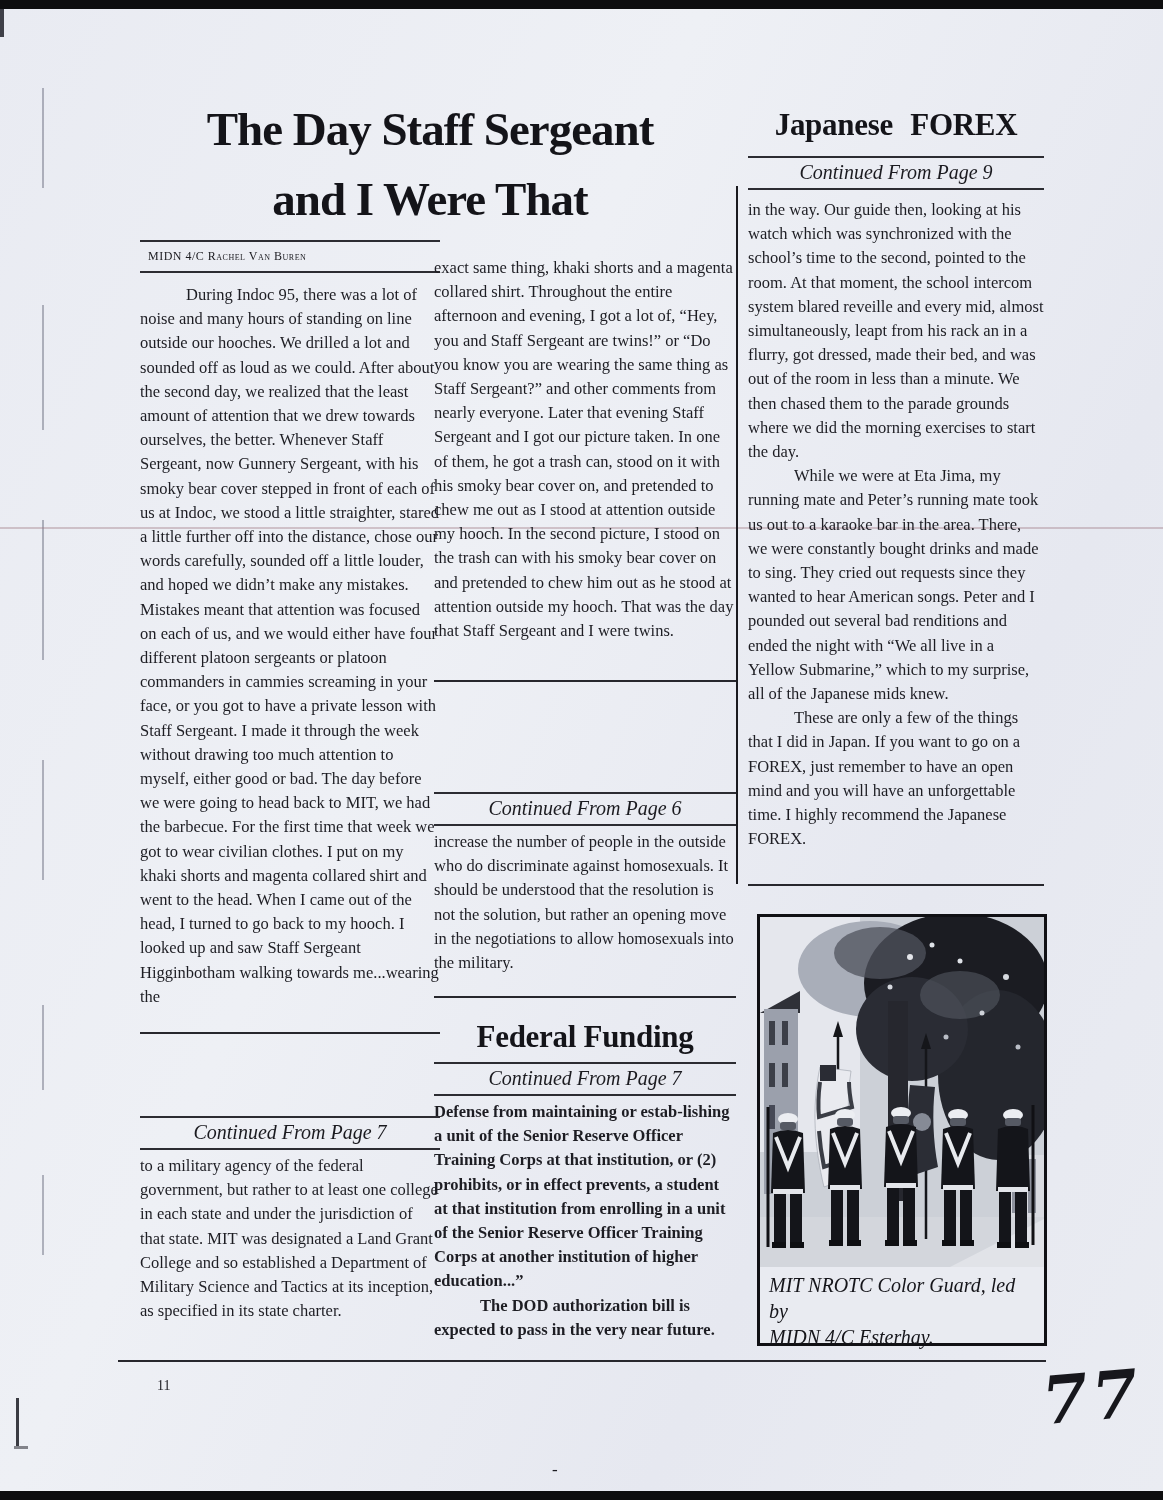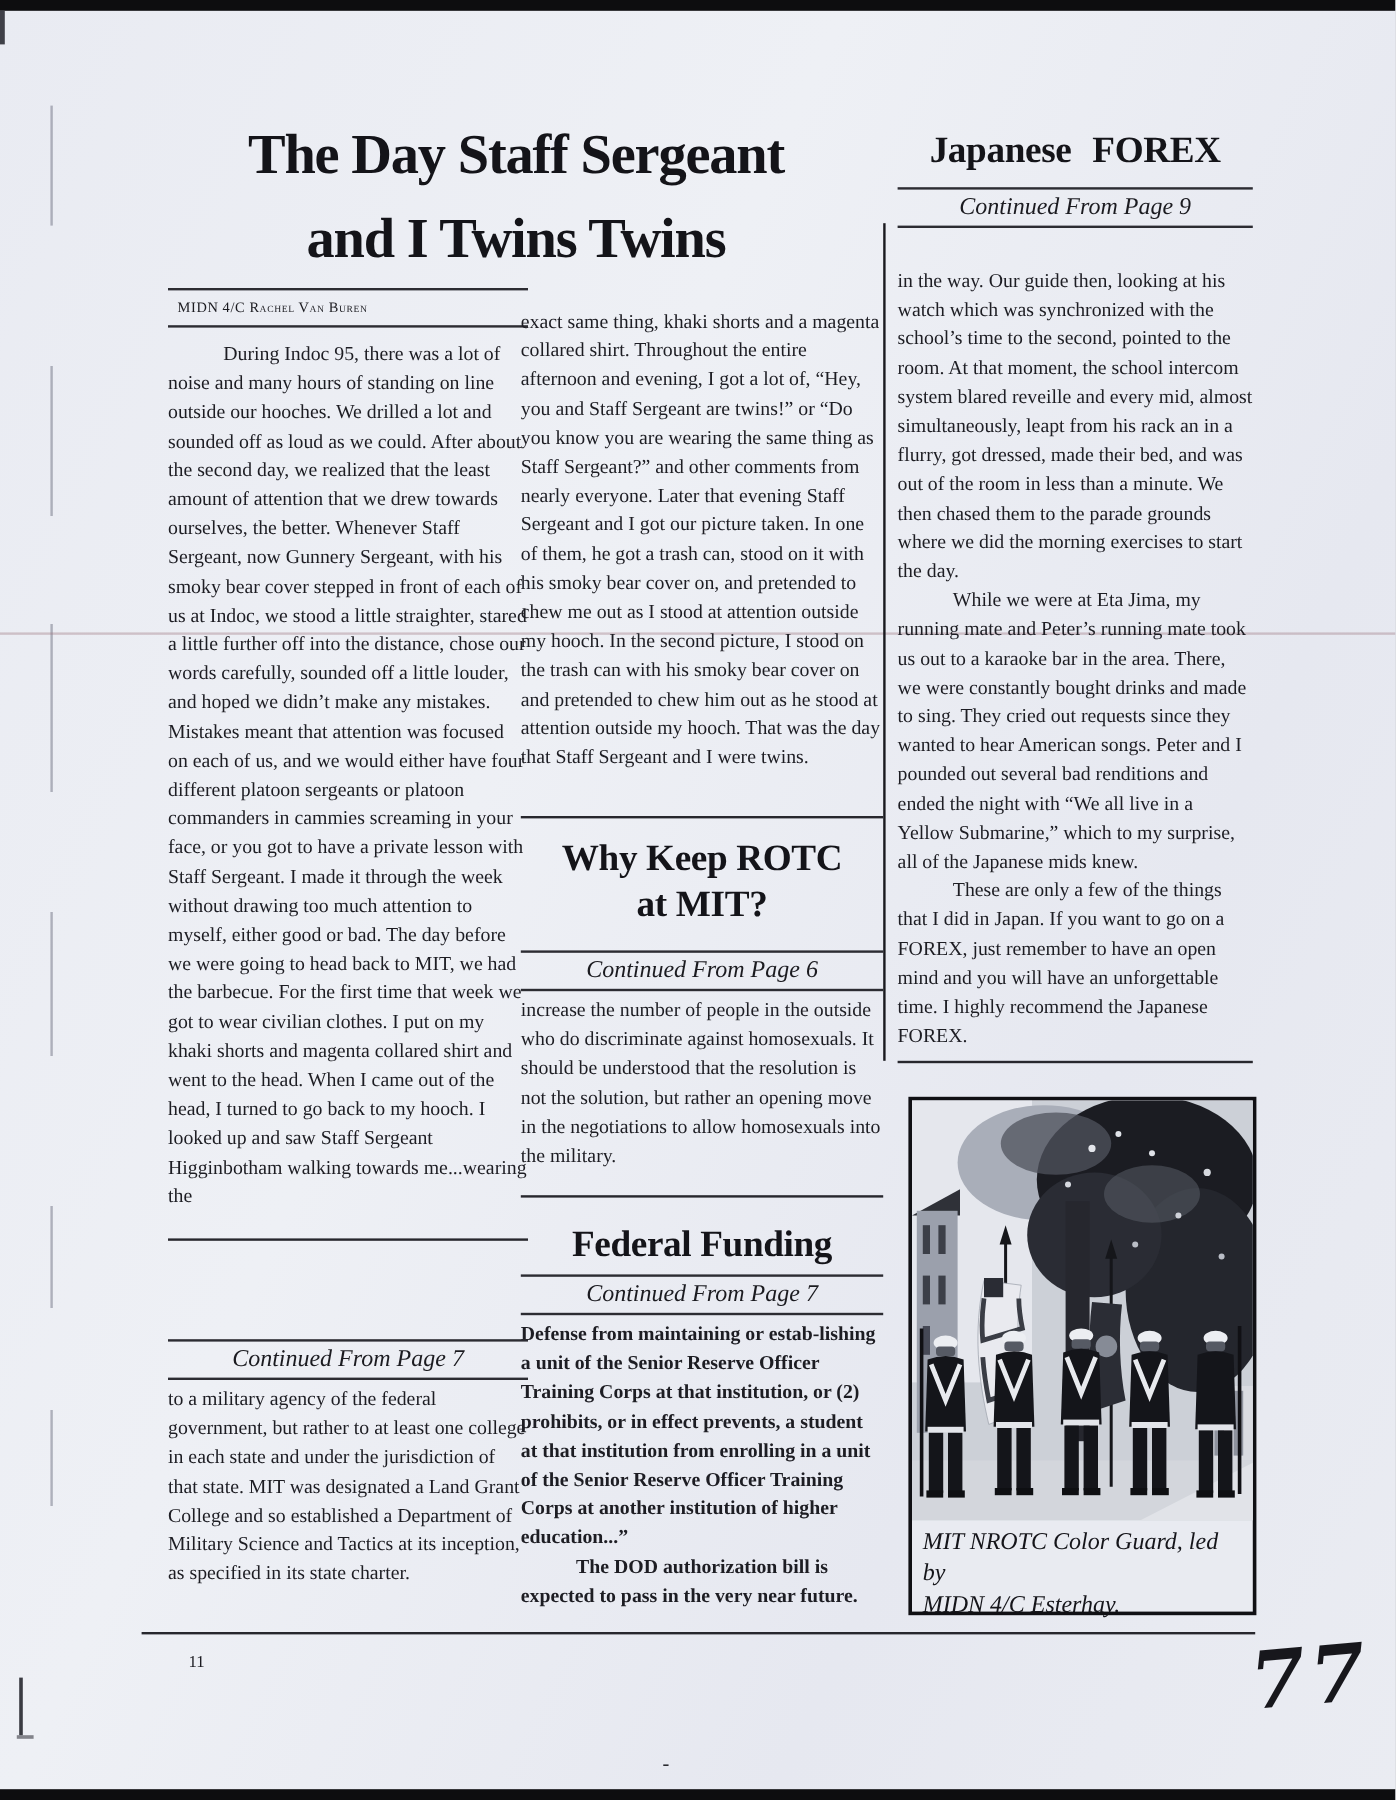--- a/index.html
+++ b/index.html
@@ -44,21 +44,21 @@
   .continued{position:absolute;border-top:2px solid #2c2c32;border-bottom:2px solid #2c2c32;
     font-style:italic;font-size:20px;line-height:26px;text-align:center;
     padding:1px 0 3px;box-sizing:border-box;color:#1b1b20;}
   .forex-continued{left:748px;top:156px;width:296px;}
   .why-continued{left:434px;top:792px;width:302px;}
   .federal-continued{left:434px;top:1062px;width:302px;}
   .early-continued{left:140px;top:1116px;width:300px;}
 
   .why-body{position:absolute;left:434px;top:830px;width:302px;}
   .federal-body{position:absolute;left:434px;top:1100px;width:302px;font-weight:bold;}
-  .forex-body{position:absolute;left:748px;top:198px;width:296px;margin-top:24px;}
+  .forex-body{position:absolute;left:748px;top:198px;width:296px;}
   .early-body{position:absolute;left:140px;top:1154px;width:300px;}
 
   .divider-v{position:absolute;left:736px;top:186px;width:2px;height:698px;background:#1a1a1f;}
 
   .photo-frame{position:absolute;left:757px;top:914px;width:284px;height:426px;
     border:3px solid #101014;background:#e9ebf1;box-sizing:content-box;}
   .photo-frame svg{display:block;}
   .photo-caption{font-style:italic;font-size:20px;line-height:26px;padding:5px 9px 0;color:#15151a;}
 
   .page-num{position:absolute;left:157px;top:1378px;font-size:14px;}
@@ -88,39 +88,35 @@
   <div class="bind-mark" style="top:760px;height:120px;"></div>
   <div class="bind-mark" style="top:1005px;height:85px;"></div>
   <div class="bind-mark" style="top:1175px;height:80px;"></div>
   <div class="bracket-mark"></div>
   <div class="bracket-foot"></div>
 
   <div class="artifact-line"></div>
 
   <div class="headline">
     <div>The Day Staff Sergeant</div>
-    <div>and I Twins Twins</div>
+    <div>and I Were That</div>
   </div>
 
   <div class="byline">MIDN 4/C Rachel Van Buren</div>
 
   <div class="col1-story bodytext">
     <p class="indent">During Indoc 95, there was a lot of noise and many hours of standing on line outside our hooches. We drilled a lot and sounded off as loud as we could. After about the second day, we realized that the least amount of attention that we drew towards ourselves, the better. Whenever Staff Sergeant, now Gunnery Sergeant, with his smoky bear cover stepped in front of each of us at Indoc, we stood a little straighter, stared a little further off into the distance, chose our words carefully, sounded off a little louder, and hoped we didn’t make any mistakes. Mistakes meant that attention was focused on each of us, and we would either have four different platoon sergeants or platoon commanders in cammies screaming in your face, or you got to have a private lesson with Staff Sergeant. I made it through the week without drawing too much attention to myself, either good or bad. The day before we were going to head back to MIT, we had the barbecue. For the first time that week we got to wear civilian clothes. I put on my khaki shorts and magenta collared shirt and went to the head. When I came out of the head, I turned to go back to my hooch. I looked up and saw Staff Sergeant Higginbotham walking towards me...wearing the</p>
   </div>
 
   <div class="col2-story bodytext">
     <p>exact same thing, khaki shorts and a magenta collared shirt. Throughout the entire afternoon and evening, I got a lot of, “Hey, you and Staff Sergeant are twins!” or “Do you know you are wearing the same thing as Staff Sergeant?” and other comments from nearly everyone. Later that evening Staff Sergeant and I got our picture taken. In one of them, he got a trash can, stood on it with his smoky bear cover on, and pretended to chew me out as I stood at attention outside my hooch. In the second picture, I stood on the trash can with his smoky bear cover on and pretended to chew him out as he stood at attention outside my hooch. That was the day that Staff Sergeant and I were twins.</p>
   </div>
 
   <div class="rule rule-a"></div>
 
-  <div class="sec-title why-title">
-    <div>Why Keep ROTC</div>
-    <div>at MIT?</div>
-  </div>
   <div class="continued why-continued">Continued From Page 6</div>
   <div class="why-body bodytext">
     <p>increase the number of people in the outside who do discriminate against homosexuals. It should be understood that the resolution is not the solution, but rather an opening move in the negotiations to allow homosexuals into the military.</p>
   </div>
 
   <div class="rule rule-b"></div>
 
   <div class="sec-title federal-title">Federal Funding</div>
   <div class="continued federal-continued">Continued From Page 7</div>
   <div class="federal-body bodytext">

